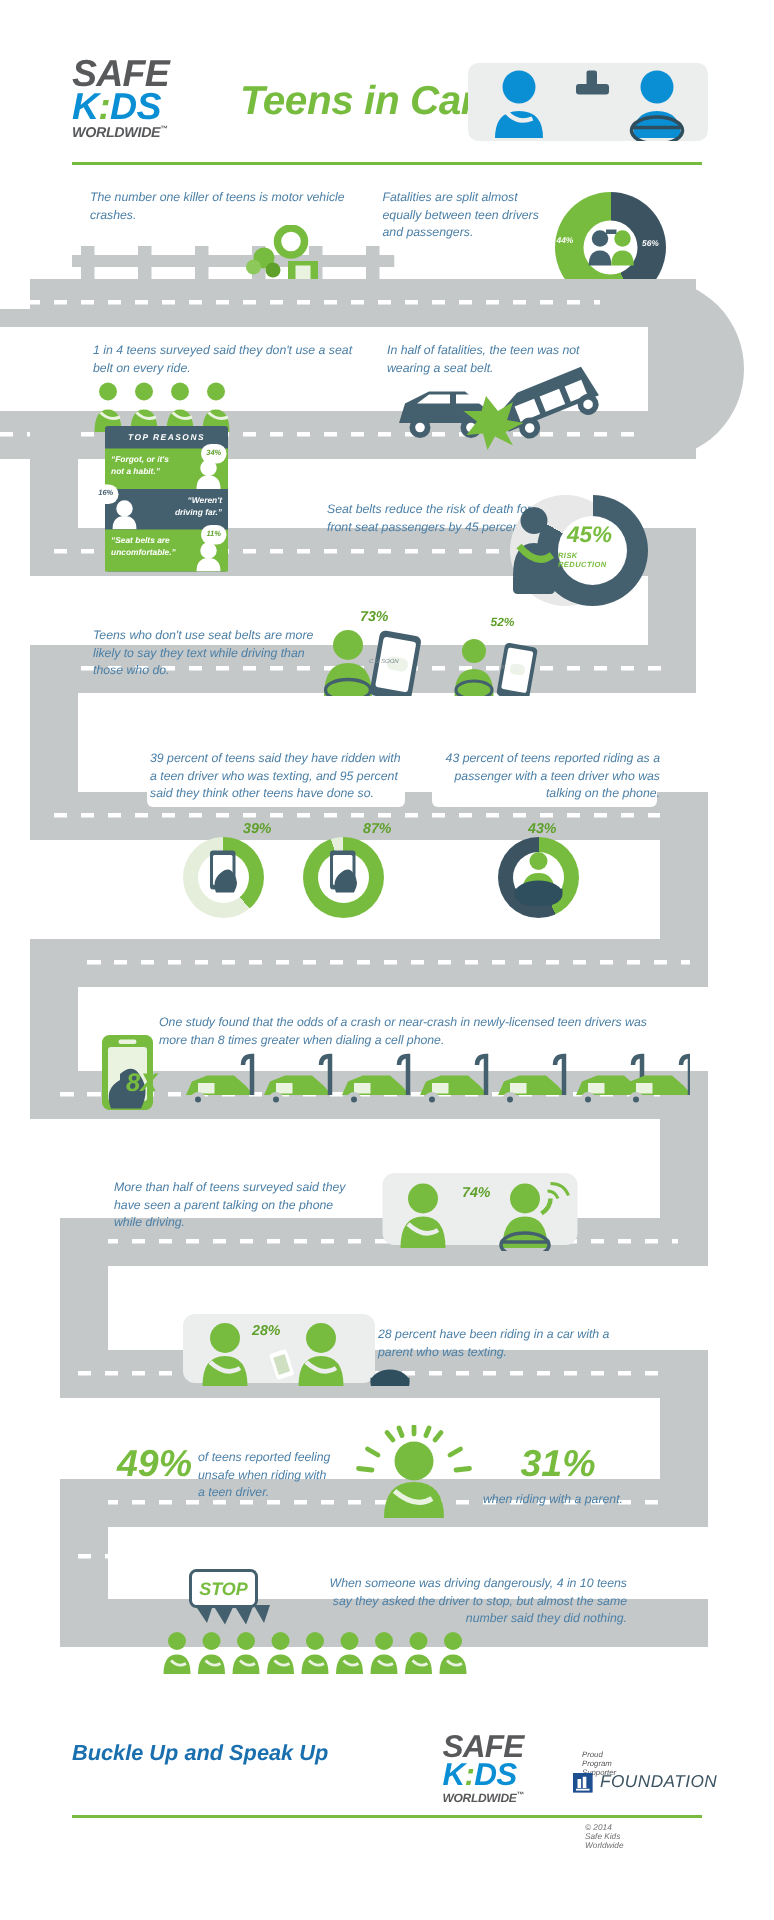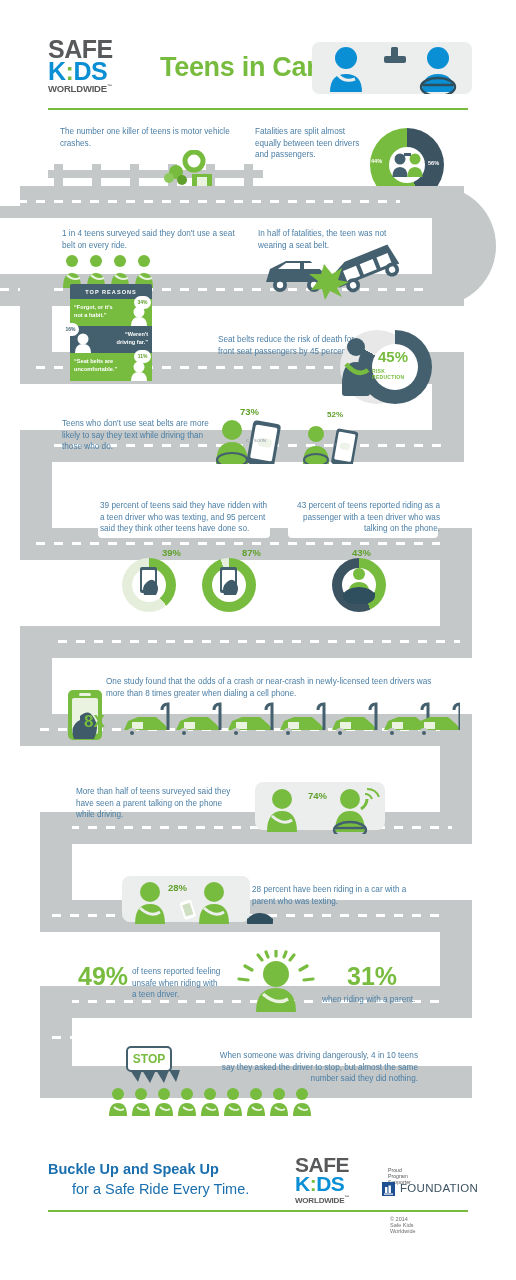--- a/index.html
+++ b/index.html
@@ -2,21 +2,21 @@
 <html><head>
 <meta charset="utf-8">
 <style>
   * { box-sizing: border-box; margin: 0; padding: 0; }
   html, body {
     width: 516px; height: 1280px;
     background: #ffffff;
     font-family: "Liberation Sans", sans-serif;
     overflow: hidden;
   }
-  #page { position: relative; width: 415px; height: 1280px; background: #fff; }
+  #page { position: relative; width: 415px; height: 1280px; background: #fff; font-style: italic; }
 
   
   :root {
     --green: #78bc3f;
     --green-dk: #5fa02b;
     --blue: #0b8fd4;
     --navy: #3c5362;
     --slate: #44606e;
     --road: #c4c8c9;
     --road-lt: #d6dada;
@@ -549,21 +549,20 @@
       <path d="M75 21 q5 5 10 2"></path>
         <path d="M98 21 q5 5 10 2"></path>
         <path d="M121 21 q5 5 10 2"></path>
       <path d="M144 21 q5 5 10 2"></path>
         <path d="M167 21 q5 5 10 2"></path>
         <path d="M190 21 q5 5 10 2"></path>
     </g>
   </svg>
 
   <div class="footer-head" style="left:48px; top:1161px;">Buckle Up and Speak Up</div>
-  <div class="footer-sub" style="left:72px; top:1181px;">for a Safe Ride Every Time.</div>
 
   <div style="position:absolute;left:295px;top:1155px;">
     <div class="logo-safe" style="font-size:21px;line-height:19px;">SAFE</div>
     <div class="logo-kids" style="font-size:21px;line-height:20px;"><span>K</span><span class="dots">:</span><span>DS</span></div>
     <div class="logo-ww" style="font-size:8px;"><span>WORLDWIDE</span><sup>™</sup></div>
   </div>
 
   <div class="supporter" style="left:388px; top:1167px;">Proud Program Supporter</div>
   <div class="found-mark" style="left:382px; top:1182px;">
     <svg width="13" height="13">

